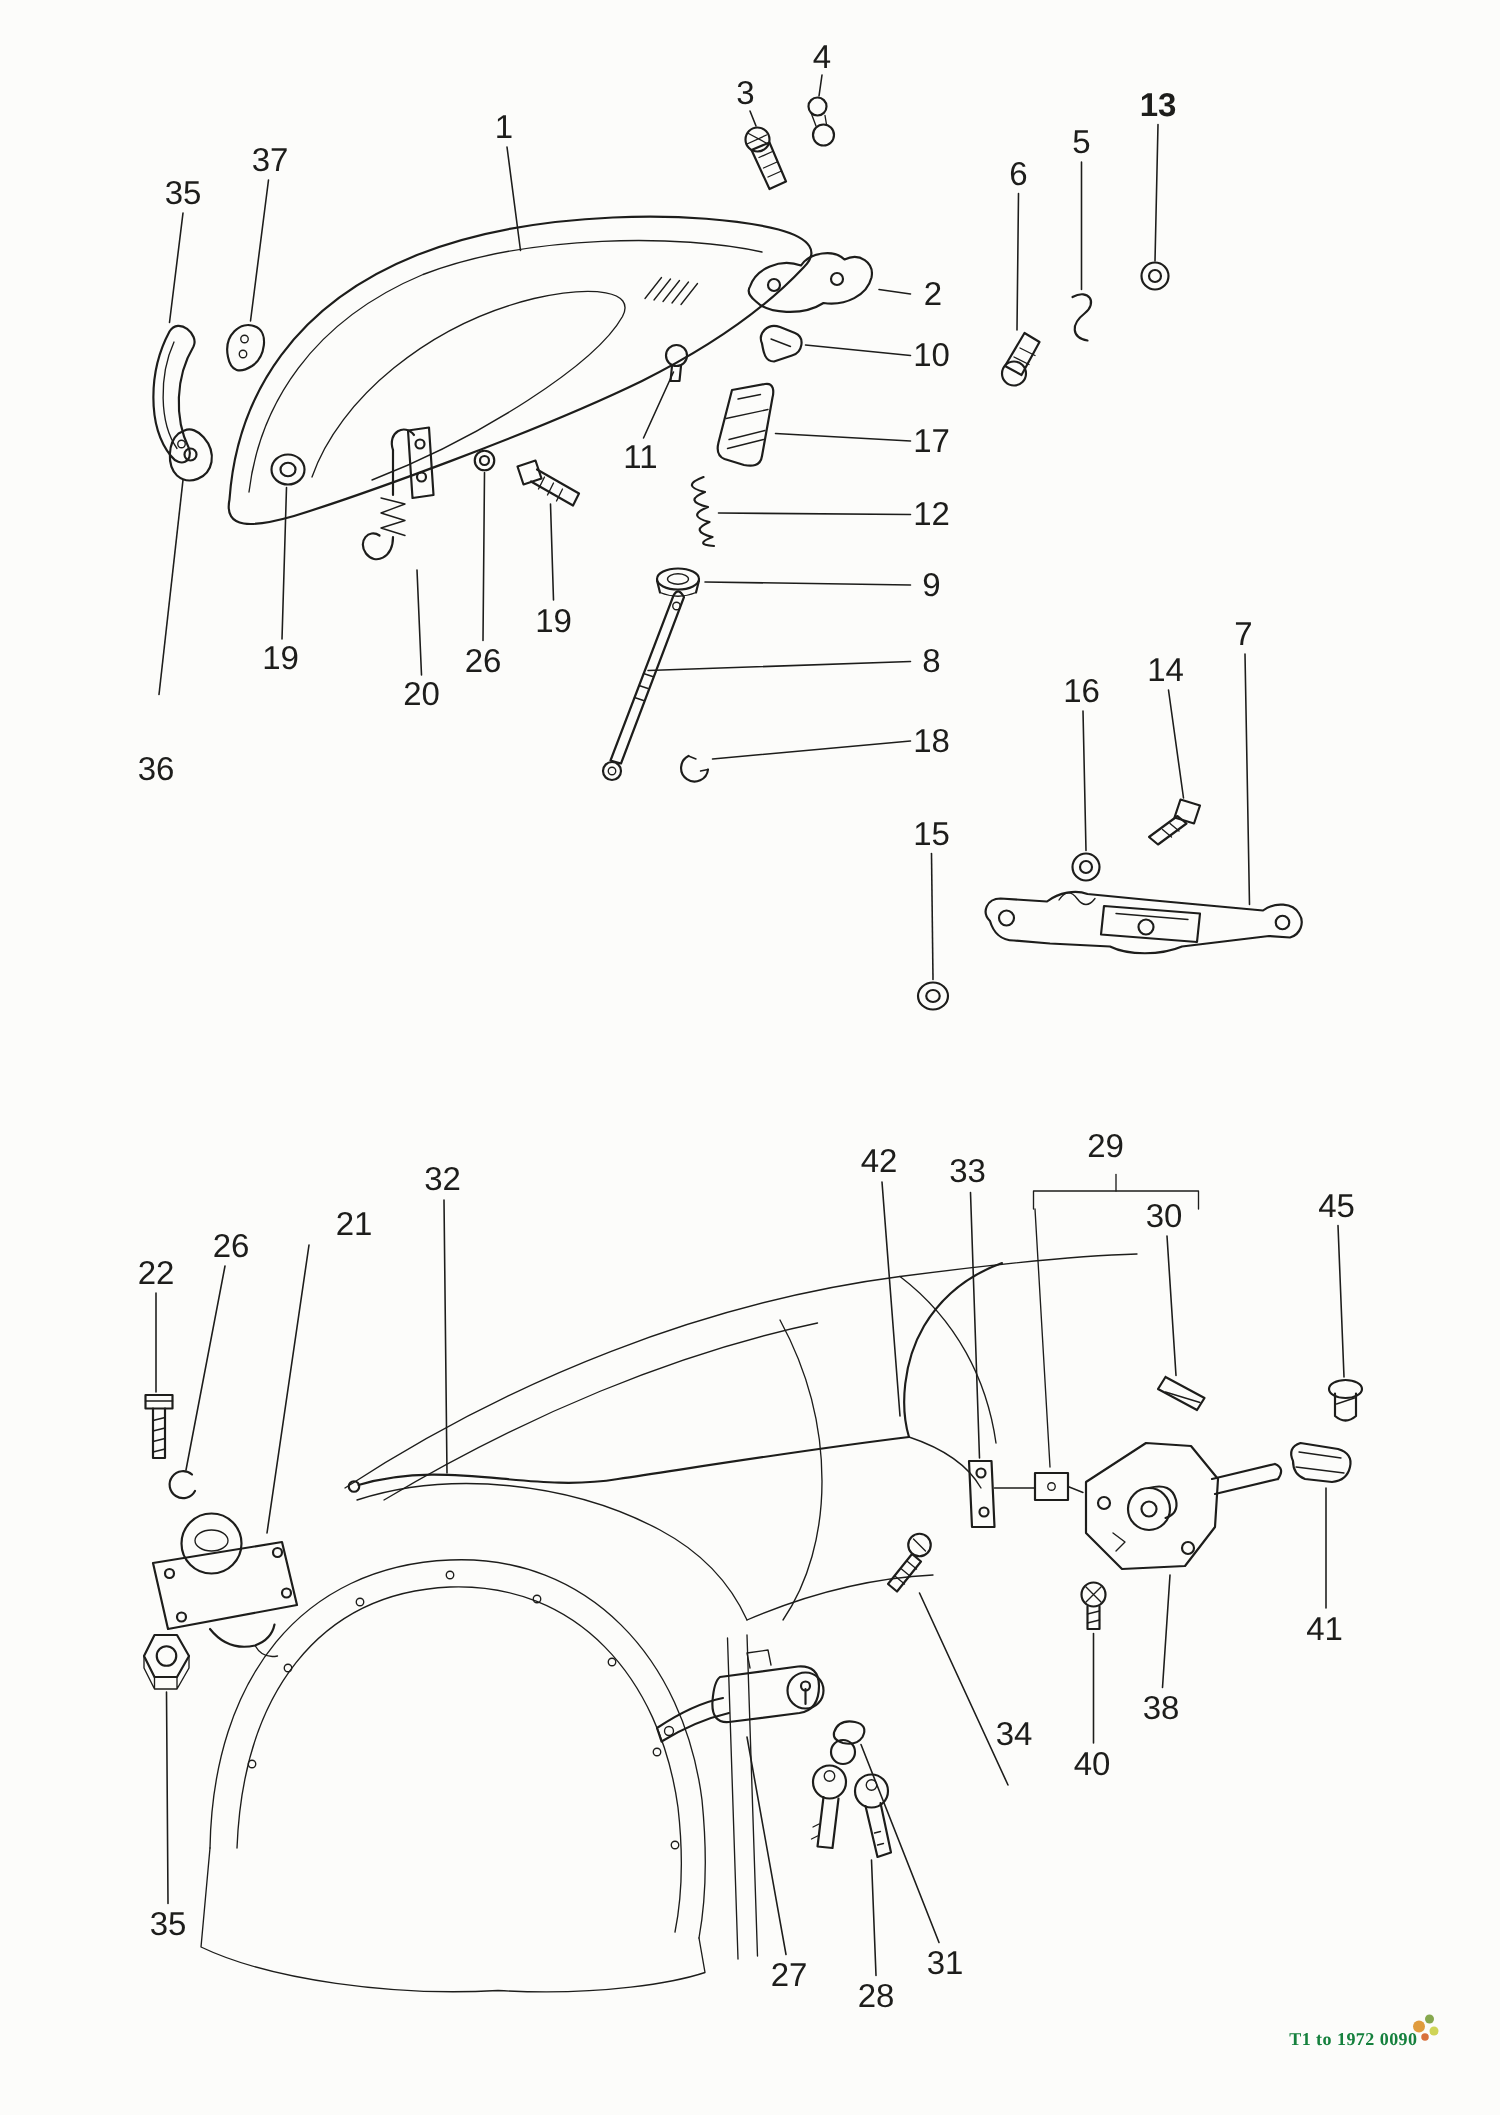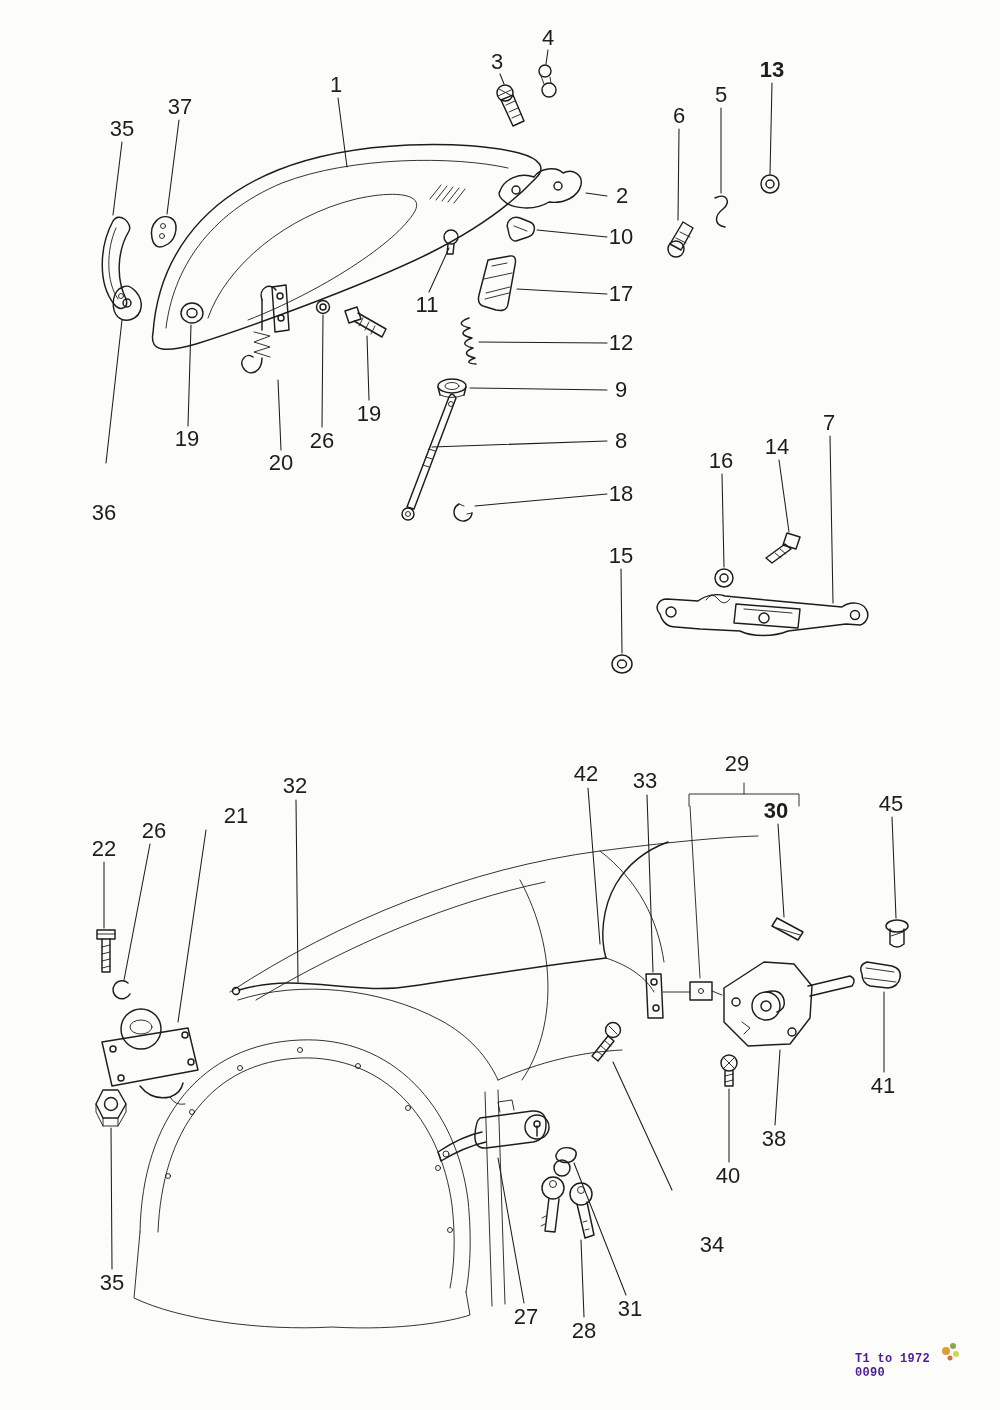--- a/index.html
+++ b/index.html
@@ -13,22 +13,22 @@
   svg.drawing * { stroke:var(--ink); stroke-width:1.45; fill:none;
                   stroke-linecap:round; stroke-linejoin:round; }
   svg.drawing .thin, svg.drawing .thin * { stroke-width:0.9; }
   #leader-layer line { stroke-width:1.05; }
   .callout {
     position:absolute; transform:translate(-50%,-50%);
     font-size:22px; color:var(--ink); line-height:1; white-space:nowrap;
   }
   .footer-code {
     position:absolute; left:855px; top:1352px; width:90px;
-    font-family:Liberation Mono, monospace; font-weight:bold;
-    font-size:12px; color:#4c1d95; text-align:left; letter-spacing:0.3px;
+    font-family:Liberation Serif, serif; font-weight:bold;
+    font-size:12px; color:#15803d; text-align:right; letter-spacing:0.3px;
   }
 </style>
 </head>
 <body>
 
 <div class="stage">
 
   <svg class="drawing" width="1000" height="1410" viewBox="0 0 1000 1410">
 
     <g>
@@ -375,25 +375,25 @@
       <div class="callout" style="left: 281px; top: 463px;">20</div>
       <div class="callout" style="left: 207px; top: 816px; margin-left: 29px;">21</div>
       <div class="callout" style="left: 104px; top: 849px;">22</div>
       <div class="callout" style="left: 154px; top: 831px;">26</div>
       <div class="callout" style="left: 112px; top: 1283px;">35</div>
       <div class="callout" style="left: 369px; top: 414px;">19</div>
       <div class="callout" style="left: 322px; top: 441px;">26</div>
       <div class="callout" style="left: 526px; top: 1317px;">27</div>
       <div class="callout" style="left: 584px; top: 1331px;">28</div>
       <div class="callout" style="left: 737px; top: 764px;">29</div>
-      <div class="callout" style="left: 776px; top: 811px; font-weight: bold;">30</div>
+      <div class="callout" style="left: 776px; top: 811px;">30</div>
       <div class="callout" style="left: 630px; top: 1309px;">31</div>
       <div class="callout" style="left: 295px; top: 786px;">32</div>
       <div class="callout" style="left: 645px; top: 781px;">33</div>
-      <div class="callout" style="left: 676px; top: 1245px; margin-left: 36px;">34</div>
+      <div class="callout" style="left: 676px; top: 1156px;">34</div>
       <div class="callout" style="left: 122px; top: 129px;">35</div>
       <div class="callout" style="left: 104px; top: 489px; margin-top: 24px;">36</div>
       <div class="callout" style="left: 180px; top: 107px;">37</div>
       <div class="callout" style="left: 774px; top: 1139px;">38</div>
       <div class="callout" style="left: 891px; top: 804px;">45</div>
       <div class="callout" style="left: 728px; top: 1176px;">40</div>
       <div class="callout" style="left: 883px; top: 1086px;">41</div>
       <div class="callout" style="left: 586px; top: 774px;">42</div>
     </div>
 

